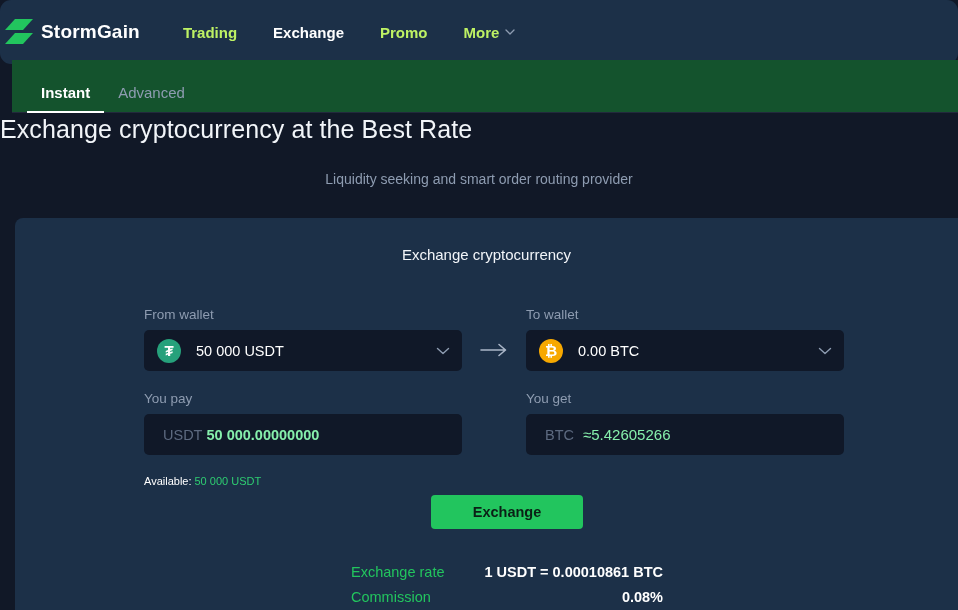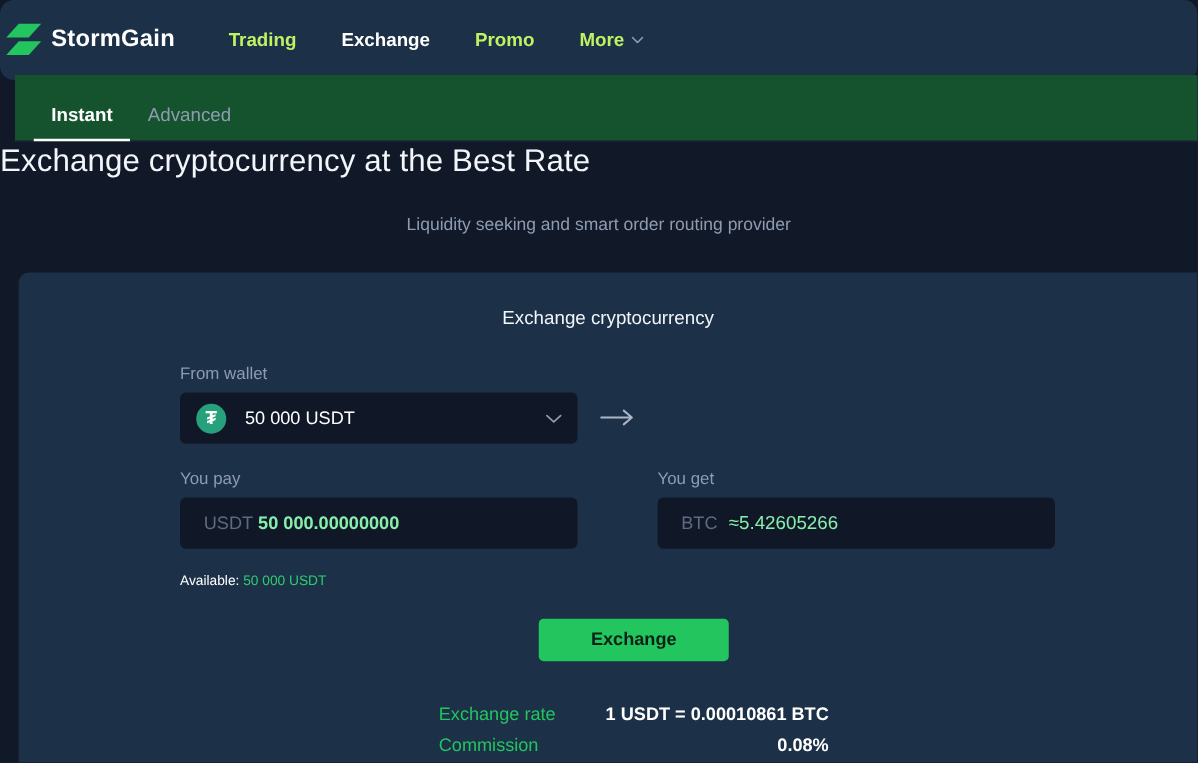--- a/index.html
+++ b/index.html
@@ -65,21 +65,21 @@
     position: absolute; left: 15px; top: 218px; width: 943px; height: 392px;
     background: #1c3048; border-radius: 8px 0 0 0;
   }
   .card-title {
     text-align: center; color: #f2f5f9; font-size: 15px; padding-top: 28px;
   }
 
   .grid {
     position: absolute; left: 129px; top: 73px; width: 700px;
   }
-  .row { display: flex; align-items: flex-start; }
+  .row { display: flex; align-items: flex-start; margin-top: 16px; }
   .col { width: 318px; }
   .col-gap { width: 64px; }
 
   .field-label {
     color: #8e9cb1; font-size: 13.5px; margin-bottom: 8px; display: block;
   }
 
   .selector {
     height: 41px; background: #101828; border-radius: 5px;
     display: flex; align-items: center; padding: 0 12px 0 13px;
@@ -203,20 +203,32 @@
         </div>
 
         <div class="col-gap">
           <div class="arrow-cell">
             <svg width="28" height="14" viewBox="0 0 28 14">
               <path d="M1 7 H25 M19 1.5 L25.5 7 L19 12.5" fill="none" stroke="#aab6c8" stroke-width="1.6" stroke-linecap="round" stroke-linejoin="round"></path>
             </svg>
           </div>
         </div>
 
+        <div class="col">
+          <span class="field-label">To wallet</span>
+          <div class="selector">
+            <div class="coin-icon coin-btc">
+              <span>₿</span>
+            </div>
+            <span class="selector-text">0.00 BTC</span>
+            <svg class="chev-lg" viewBox="0 0 14 8">
+              <path d="M1.5 1.5 L7 6.5 L12.5 1.5" fill="none" stroke="#8e9cb1" stroke-width="1.4" stroke-linecap="round" stroke-linejoin="round"></path>
+            </svg>
+          </div>
+        </div>
       </div>
 
       <div class="row" style="margin-top:20px;">
         <div class="col">
           <span class="field-label">You pay</span>
           <div class="input-box">
             <span class="input-prefix">USDT</span>
             <span class="input-value">50 000.00000000</span>
           </div>
           <div class="available">

